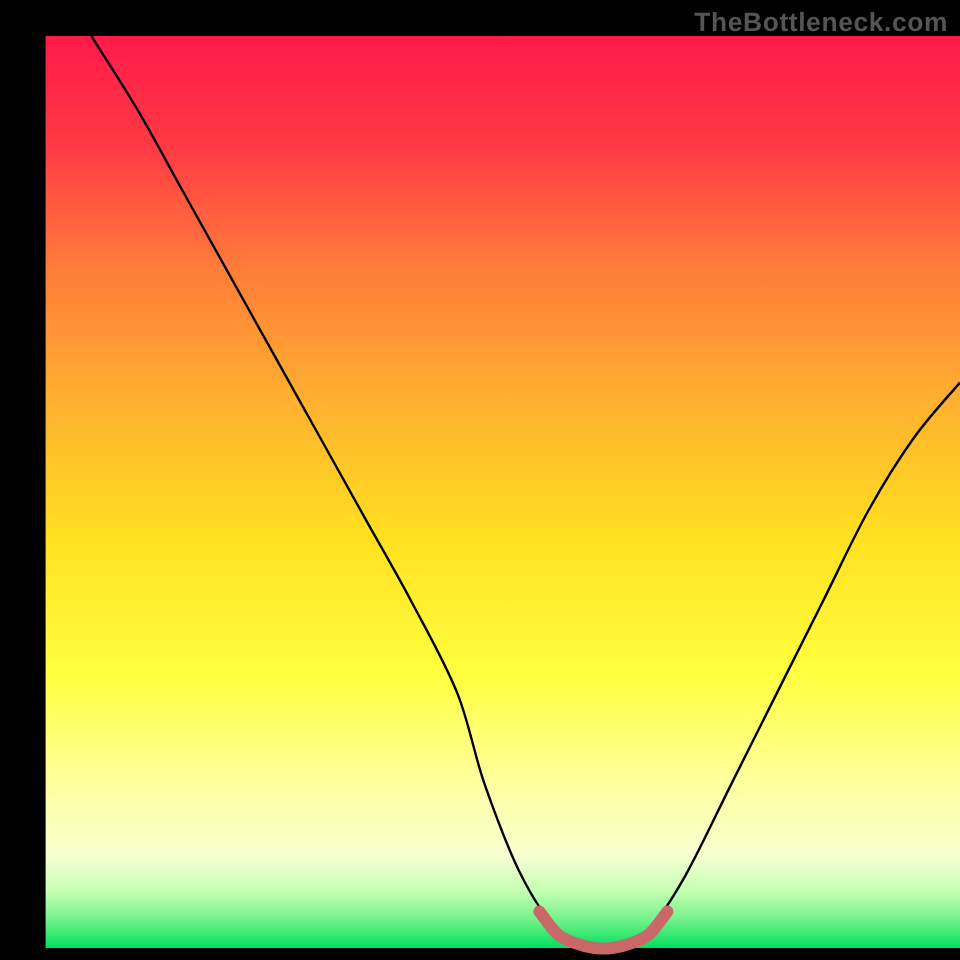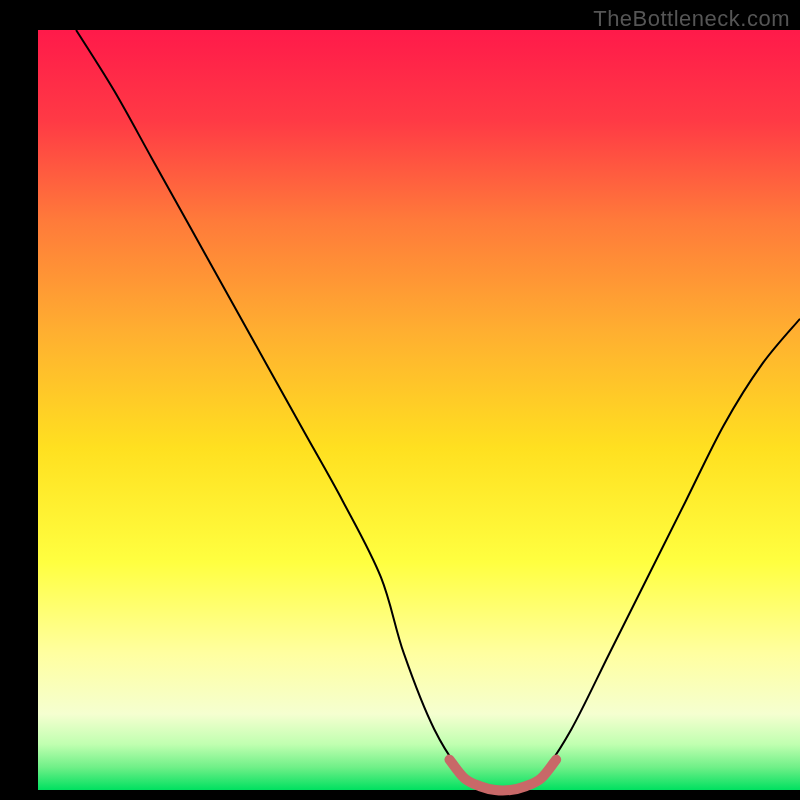--- a/index.html
+++ b/index.html
@@ -1,18 +1,18 @@
 <!DOCTYPE html>
 <html><head>
 <meta charset="utf-8">
 <style>
   * { margin: 0; padding: 0; box-sizing: border-box; }
   body { width: 800px; height: 800px; background: #000; font-family: Arial, sans-serif; overflow: hidden; }
   .container { position: relative; width: 800px; height: 800px; }
-  .watermark { position: absolute; top: 6px; right: 10px; color: #555; font-size: 22px; font-weight: 400; z-index: 10; letter-spacing: 0.5px; }
+  .watermark { position: absolute; top: 6px; right: 10px; color: #555; font-size: 22px; font-weight: 700; z-index: 10; letter-spacing: 0.5px; }
   svg { display: block; }
 </style>
 </head>
 <body>
 
 <div class="container">
   <div class="watermark">TheBottleneck.com</div>
   <svg id="chart-svg" width="800" height="800">
     <defs>
       <linearGradient id="bg-grad" x1="0" y1="0" x2="0" y2="1">

